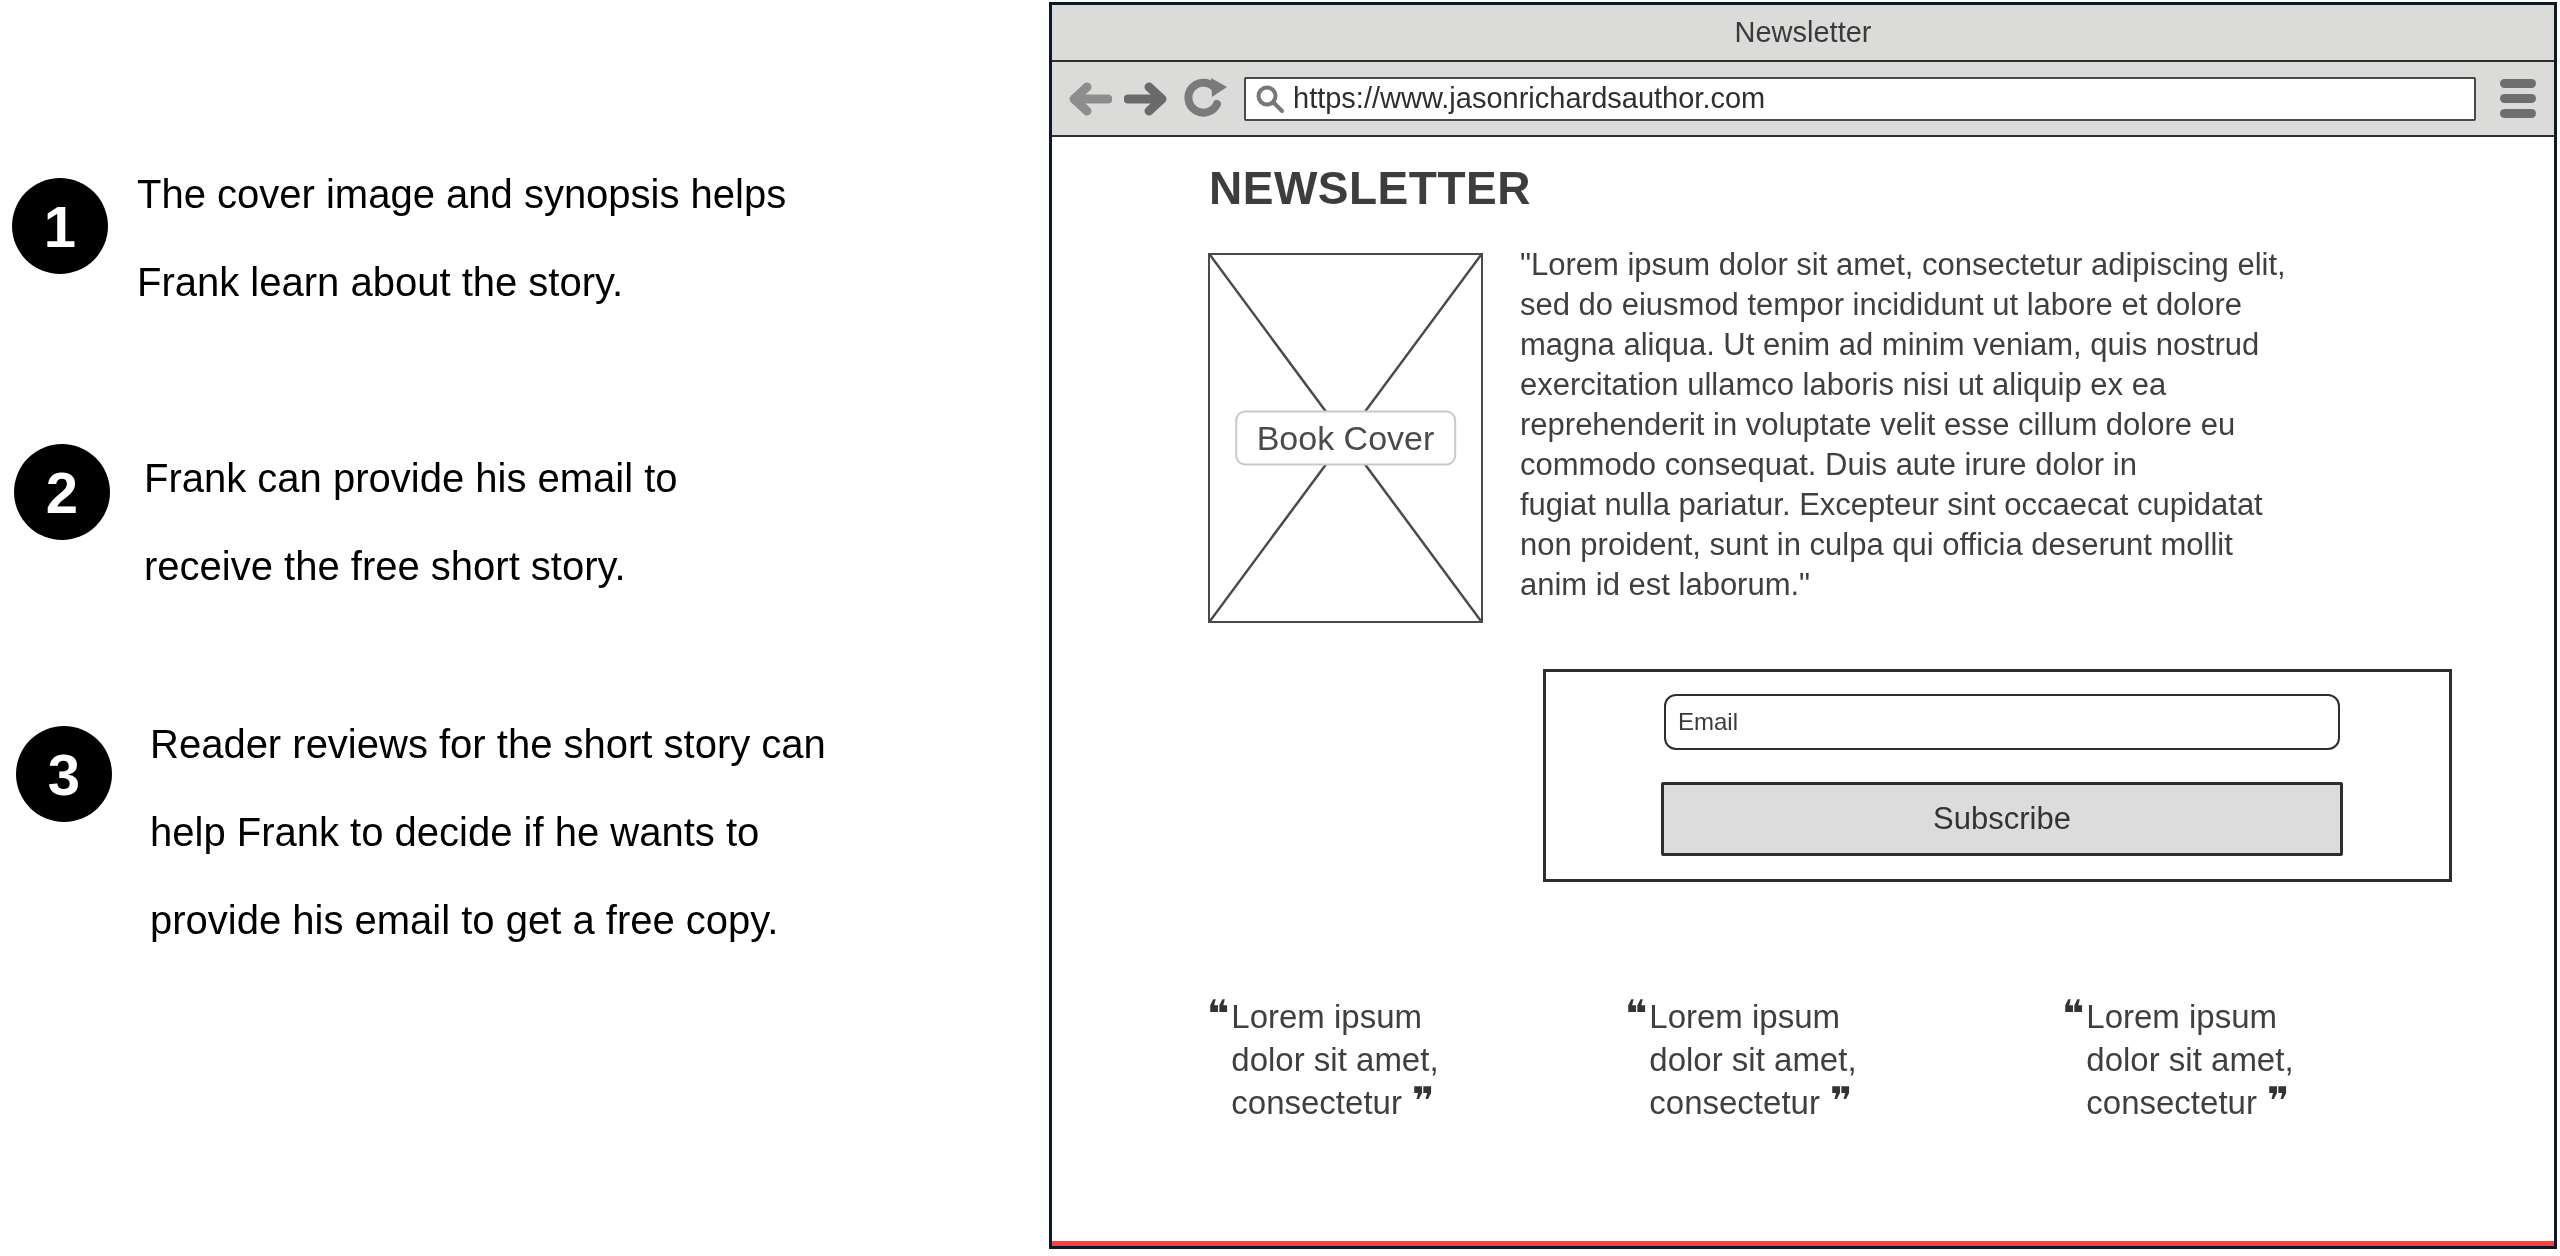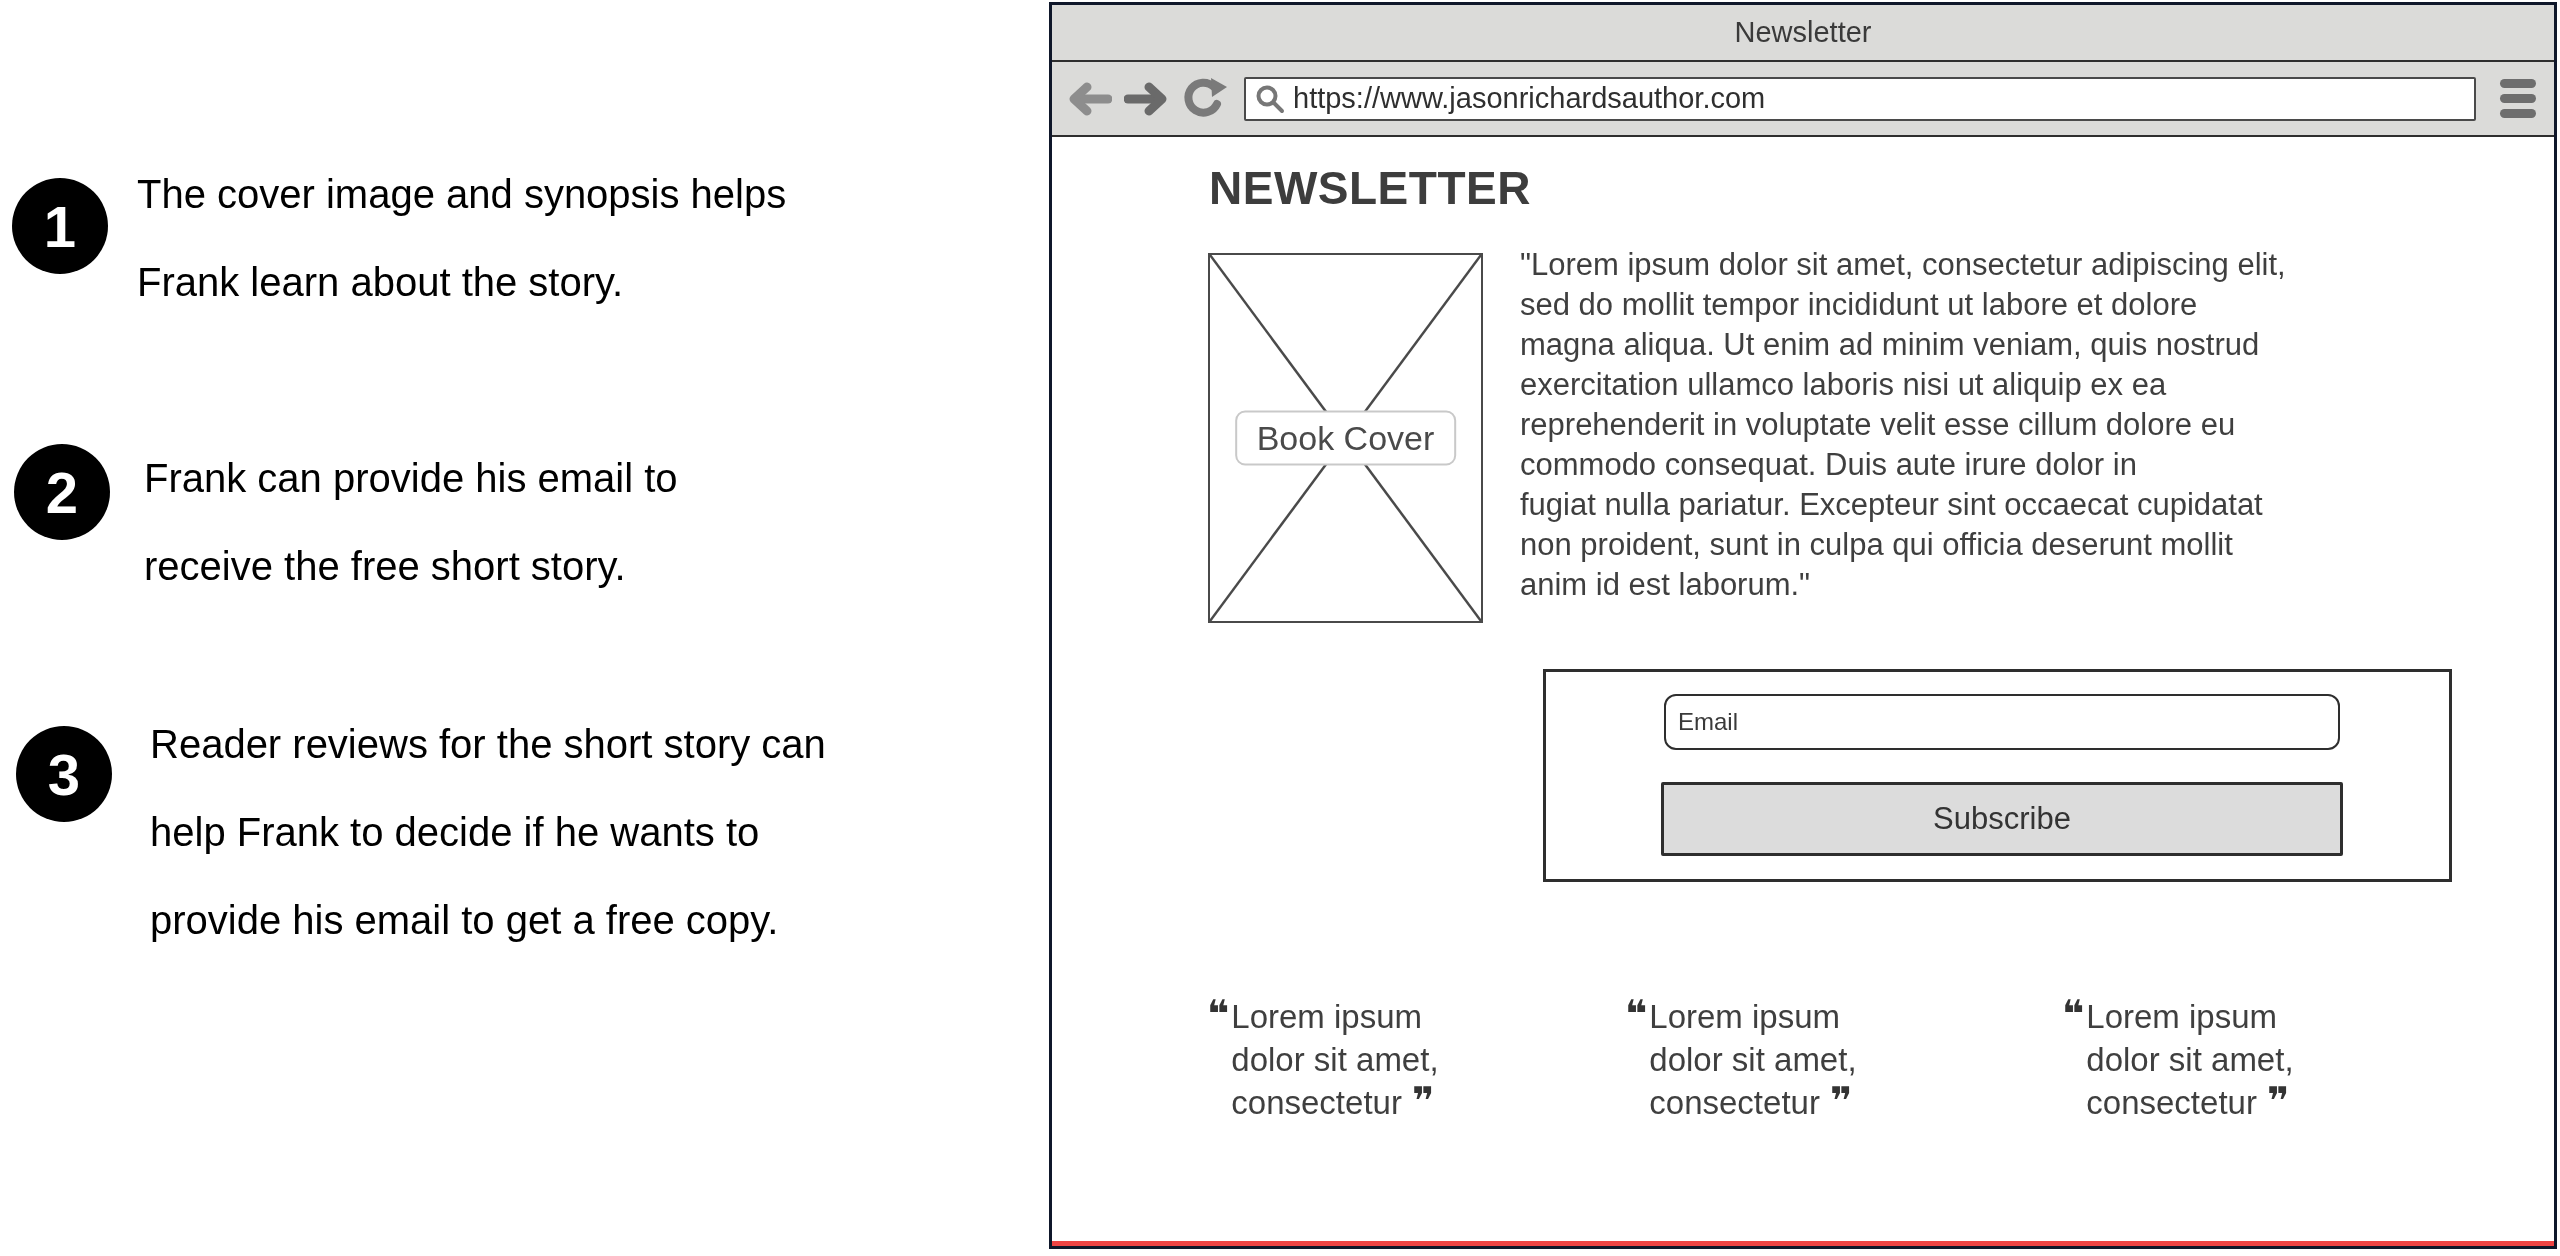--- a/index.html
+++ b/index.html
@@ -179,21 +179,21 @@
         <line x1="0" y1="0" x2="271" y2="366" stroke="#4a4a4a" stroke-width="2.5"></line>
         <line x1="271" y1="0" x2="0" y2="366" stroke="#4a4a4a" stroke-width="2.5"></line>
       </svg>
       <div class="bc-label">
         <span>Book Cover</span>
       </div>
     </div>
 
     <div class="synopsis">
       <div>"Lorem ipsum dolor sit amet, consectetur adipiscing elit,</div>
-      <div>sed do mollit tempor incididunt ut labore et dolore</div>
+      <div>sed do eiusmod tempor incididunt ut labore et dolore</div>
       <div>magna aliqua. Ut enim ad minim veniam, quis nostrud</div>
       <div>exercitation ullamco laboris nisi ut aliquip ex ea</div>
       <div>reprehenderit in voluptate velit esse cillum dolore eu</div>
       <div>commodo consequat. Duis aute irure dolor in</div>
       <div>fugiat nulla pariatur. Excepteur sint occaecat cupidatat</div>
       <div>non proident, sunt in culpa qui officia deserunt mollit</div>
       <div>anim id est laborum."</div>
     </div>
 
     <div class="formbox">

